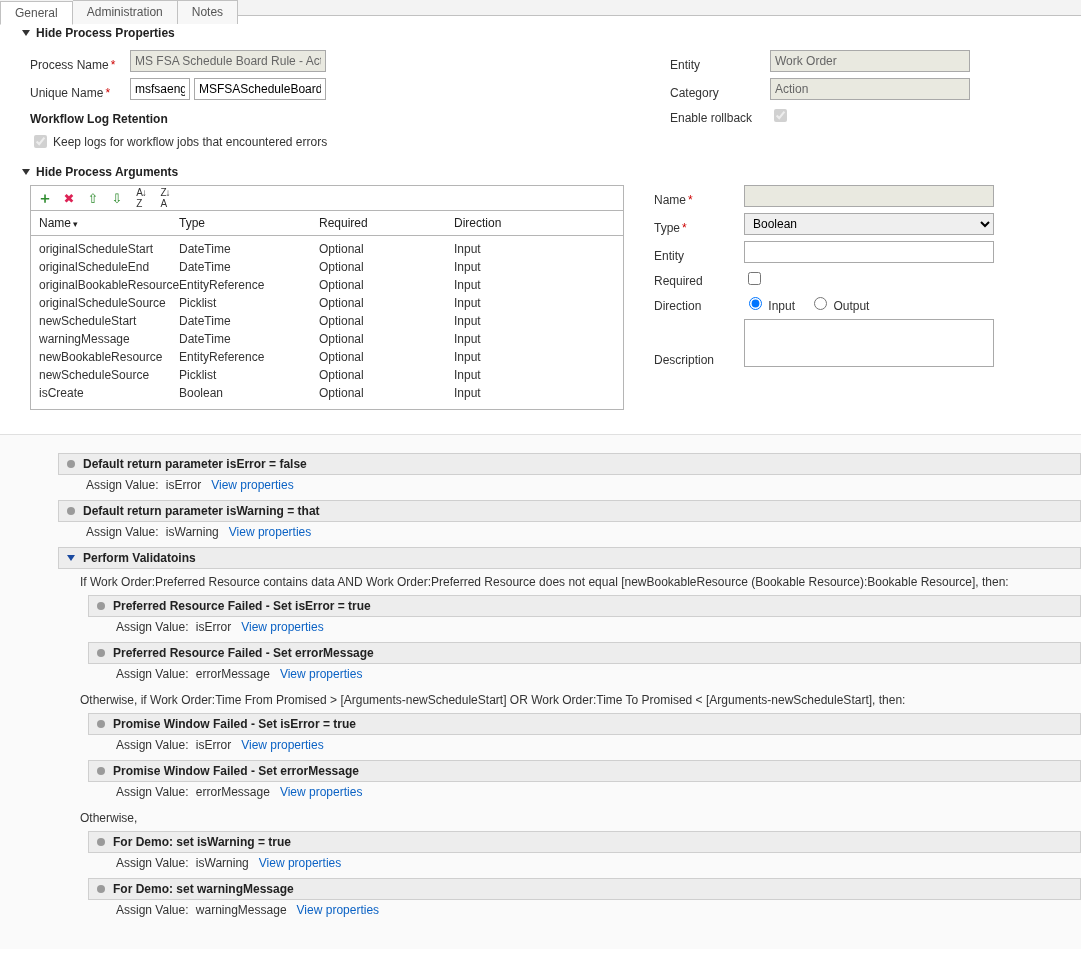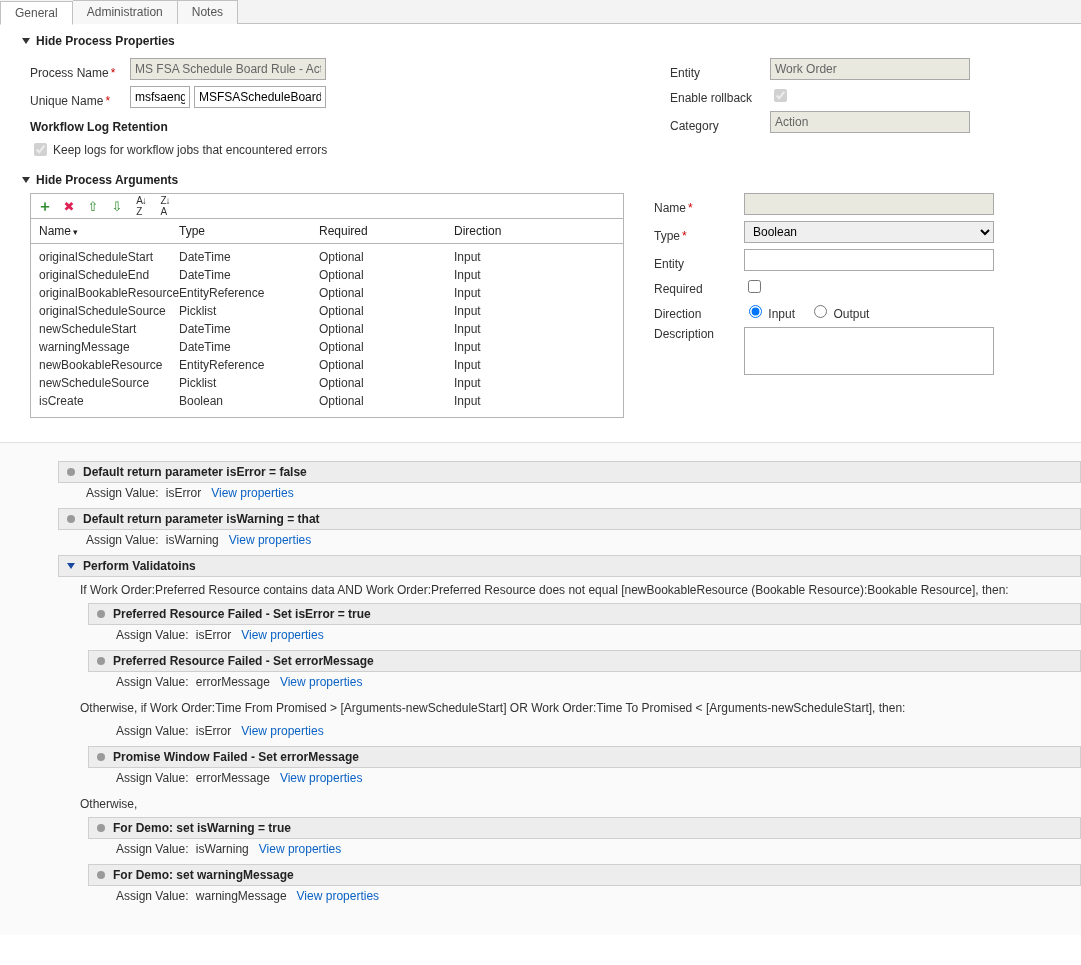--- a/index.html
+++ b/index.html
@@ -8,21 +8,21 @@
   font-family: "Segoe UI", Tahoma, Arial, sans-serif;
   font-size: 12px;
   color: #333;
   background: #fff;
   width: 1081px;
 }
 .tabs {
   display: flex;
   border-bottom: 1px solid #c1c1c1;
   background: #f3f3f3;
-  height: 24px;
+  height: 16px;
 }
 .tab {
   padding: 4px 14px;
   border: 1px solid #c1c1c1;
   border-bottom: none;
   background: #f7f7f7;
   cursor: pointer;
   height: 24px;
   font-size: 12px;
   color: #555;
@@ -182,26 +182,26 @@
       <input type="checkbox" checked="" disabled="" style="">
       <span>Keep logs for workflow jobs that encountered errors</span>
     </div>
   </div>
   <div class="props-right">
     <div class="field-row">
       <div class="field-label" style="width:100px">Entity</div>
       <input class="text right-input disabled-input" disabled="" value="Work Order" style="">
     </div>
     <div class="field-row">
+      <div class="field-label" style="width:100px">Category</div>
+      <input class="text right-input disabled-input" disabled="" value="Action" style="">
+    </div>
+    <div class="field-row">
       <div class="field-label" style="width:100px">Enable rollback</div>
       <input type="checkbox" checked="" disabled="" style="">
-    </div>
-    <div class="field-row">
-      <div class="field-label" style="width:100px">Category</div>
-      <input class="text right-input disabled-input" disabled="" value="Action" style="">
     </div>
   </div>
 </div>
 
 <div class="section-header">
   <span class="caret"></span>
   <span>Hide Process Arguments</span>
 </div>
 
 <div class="args-wrap">
@@ -305,21 +305,21 @@
     </div>
     <div class="field-row">
       <div class="field-label">Required</div>
       <input type="checkbox" style="">
     </div>
     <div class="field-row radio-row">
       <div class="field-label">Direction</div>
       <label><input type="radio" checked="" style=""> <span>Input</span></label>
       <label><input type="radio" style=""> <span>Output</span></label>
     </div>
-    <div class="field-row" style="align-items:flex-start">
+    <div class="field-row" style="align-items:flex-end">
       <div class="field-label">Description</div>
       <div class="desc-box"></div>
     </div>
   </div>
 </div>
 
 <div class="steps-wrap">
 
   <div class="step-block">
     <div class="step-head">
@@ -374,20 +374,24 @@
     <div class="step-body nested1">
       <span class="assign-label">Assign Value:</span>
       <span class="whitep">errorMessage</span>&nbsp;&nbsp;
       <span class="link">View properties</span>
     </div>
   </div>
 
   <div class="cond-text nested1">Otherwise, if Work Order:Time From Promised &gt; [Arguments-newScheduleStart] OR Work Order:Time To Promised &lt; [Arguments-newScheduleStart], then:</div>
 
   <div class="step-block">
+    <div class="step-head nested1">
+      <span class="step-bullet"></span>
+      <span class="step-title">Promise Window Failed - Set isError = true</span>
+    </div>
     <div class="step-body nested1">
       <span class="assign-label">Assign Value:</span>
       <span class="whitep">isError</span>&nbsp;&nbsp;
       <span class="link">View properties</span>
     </div>
   </div>
 
   <div class="step-block">
     <div class="step-head nested1">
       <span class="step-bullet"></span>

